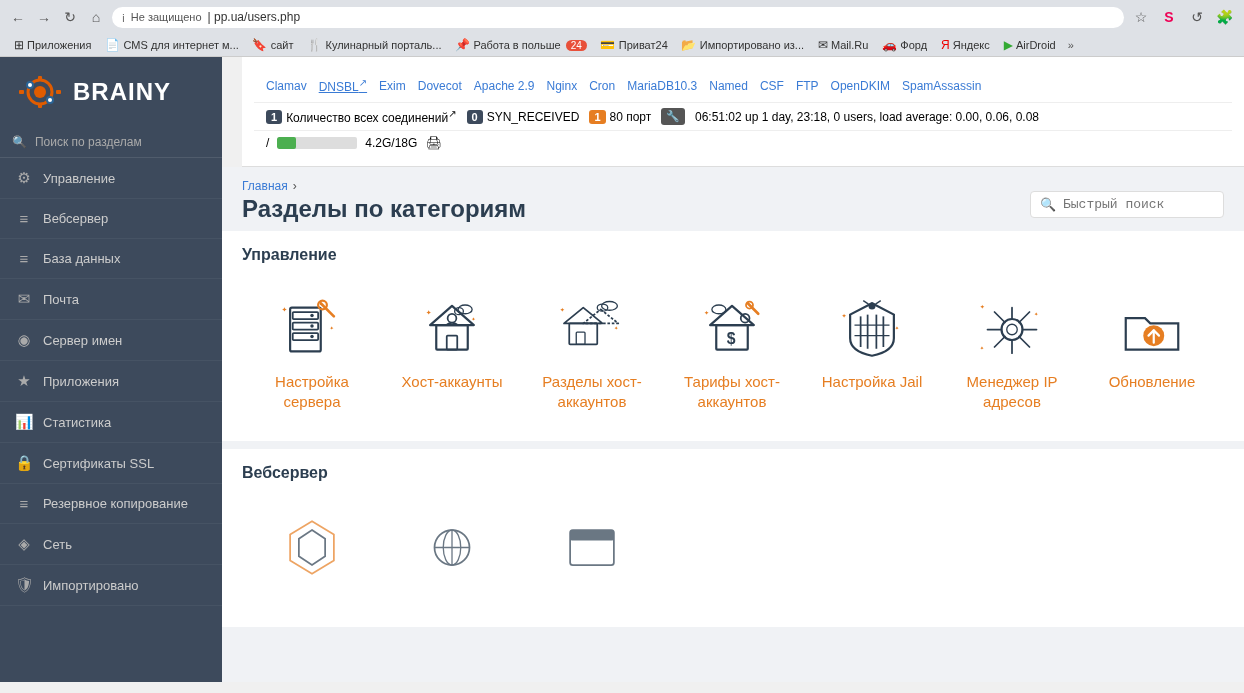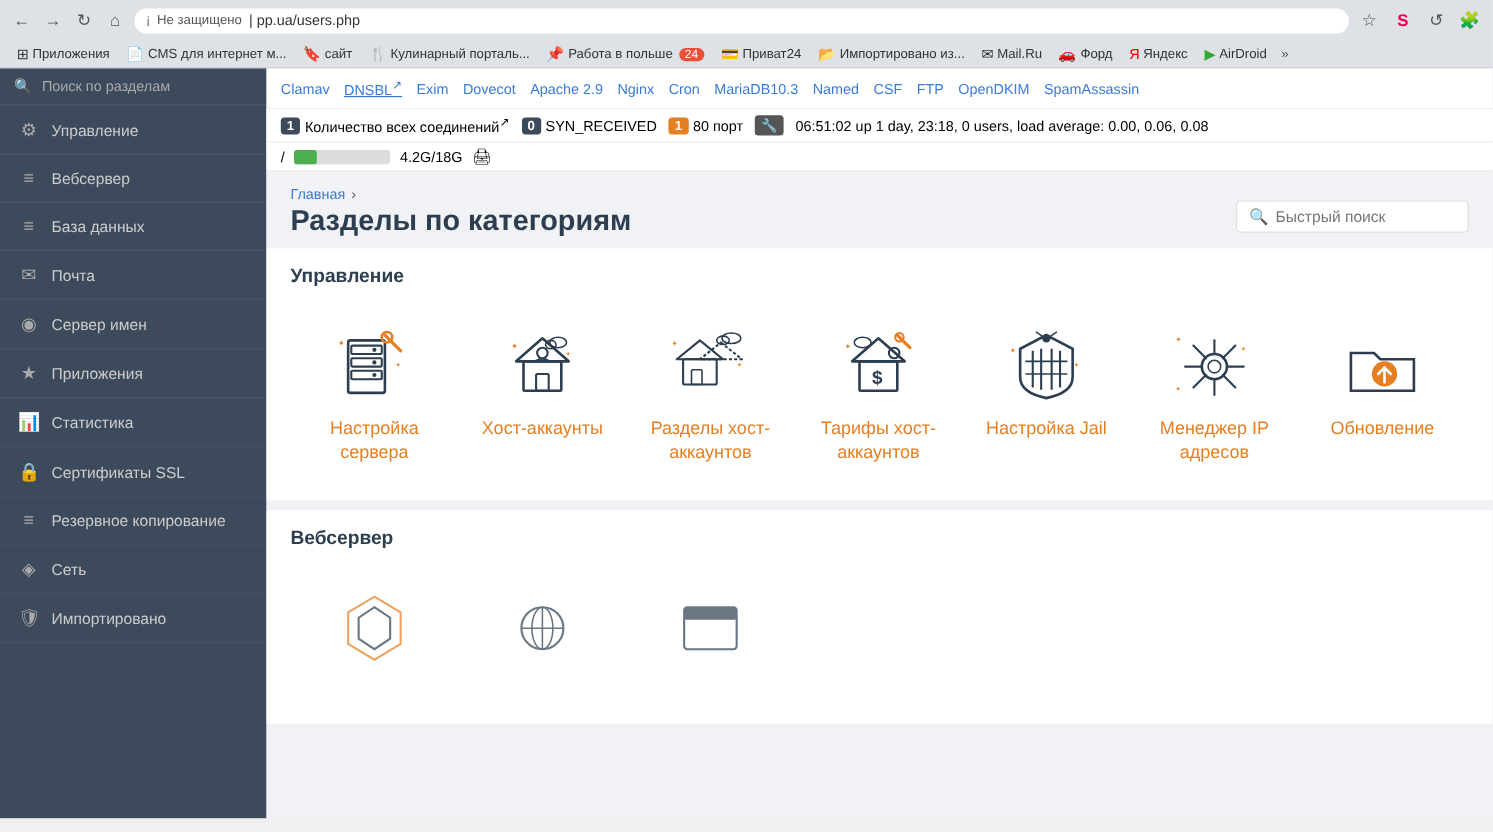--- a/index.html
+++ b/index.html
@@ -128,21 +128,22 @@
       flex: 1;
       display: flex;
       flex-direction: column;
       overflow: hidden;
     }
 
     
     .top-toolbar {
       background: white;
       border-bottom: 1px solid #ddd;
-      padding: 0;
+      padding: 12px;
+      margin-left: 20px;
     }
     .toolbar-nav-links {
       display: flex;
       align-items: center;
       padding: 8px 12px;
       gap: 12px;
       flex-wrap: wrap;
       border-bottom: 1px solid #eee;
     }
     .toolbar-nav-links a {
@@ -245,21 +246,21 @@
       border: 1px solid #ddd;
       border-radius: 4px;
       padding: 5px 10px;
       gap: 6px;
       margin-top: 12px;
       font-size: 13px;
       color: #999;
     }
     .quick-search input {
       border: none; outline: none; font-size: 13px; color: #a16207;
-      background: transparent; width: 150px;
+      background: transparent; width: 150px; font-family: Liberation Mono, monospace;
     }
 
     
     .category-section {
       background: white;
       margin: 0 0 8px 0;
       padding: 15px 20px;
     }
     .category-title {
       font-size: 16px;
@@ -367,20 +368,38 @@
       <span class="bookmark-icon" style="color:#3a3;">▶</span>
       <span class="bookmark-label">AirDroid</span>
     </div>
     <span style="margin-left:4px;color:#555;cursor:pointer;">»</span>
   </div>
 </div>
 
 <div class="page-wrapper">
 
   <div class="sidebar">
+    <div class="sidebar-logo">
+
+      <svg width="50" height="40" viewBox="0 0 50 40">
+        <circle cx="25" cy="20" r="12" fill="none" stroke="#e05c00" stroke-width="3"></circle>
+        <circle cx="25" cy="20" r="6" fill="#e05c00"></circle>
+
+        <rect x="23" y="4" width="4" height="5" fill="#e05c00" rx="1"></rect>
+        <rect x="23" y="31" width="4" height="5" fill="#e05c00" rx="1"></rect>
+        <rect x="4" y="18" width="5" height="4" fill="#e05c00" rx="1"></rect>
+        <rect x="41" y="18" width="5" height="4" fill="#e05c00" rx="1"></rect>
+
+        <circle cx="15" cy="13" r="4" fill="#2a6496"></circle>
+        <circle cx="15" cy="13" r="2" fill="white"></circle>
+        <circle cx="35" cy="28" r="4" fill="#2a6496"></circle>
+        <circle cx="35" cy="28" r="2" fill="white"></circle>
+      </svg>
+      <span class="logo-text">BRAINY</span>
+    </div>
 
     <div class="sidebar-search">
       <span>🔍</span>
       <span>Поиск по разделам</span>
     </div>
 
     <div class="sidebar-item">
       <span class="item-icon">⚙</span>
       <span>Управление</span>
     </div>

